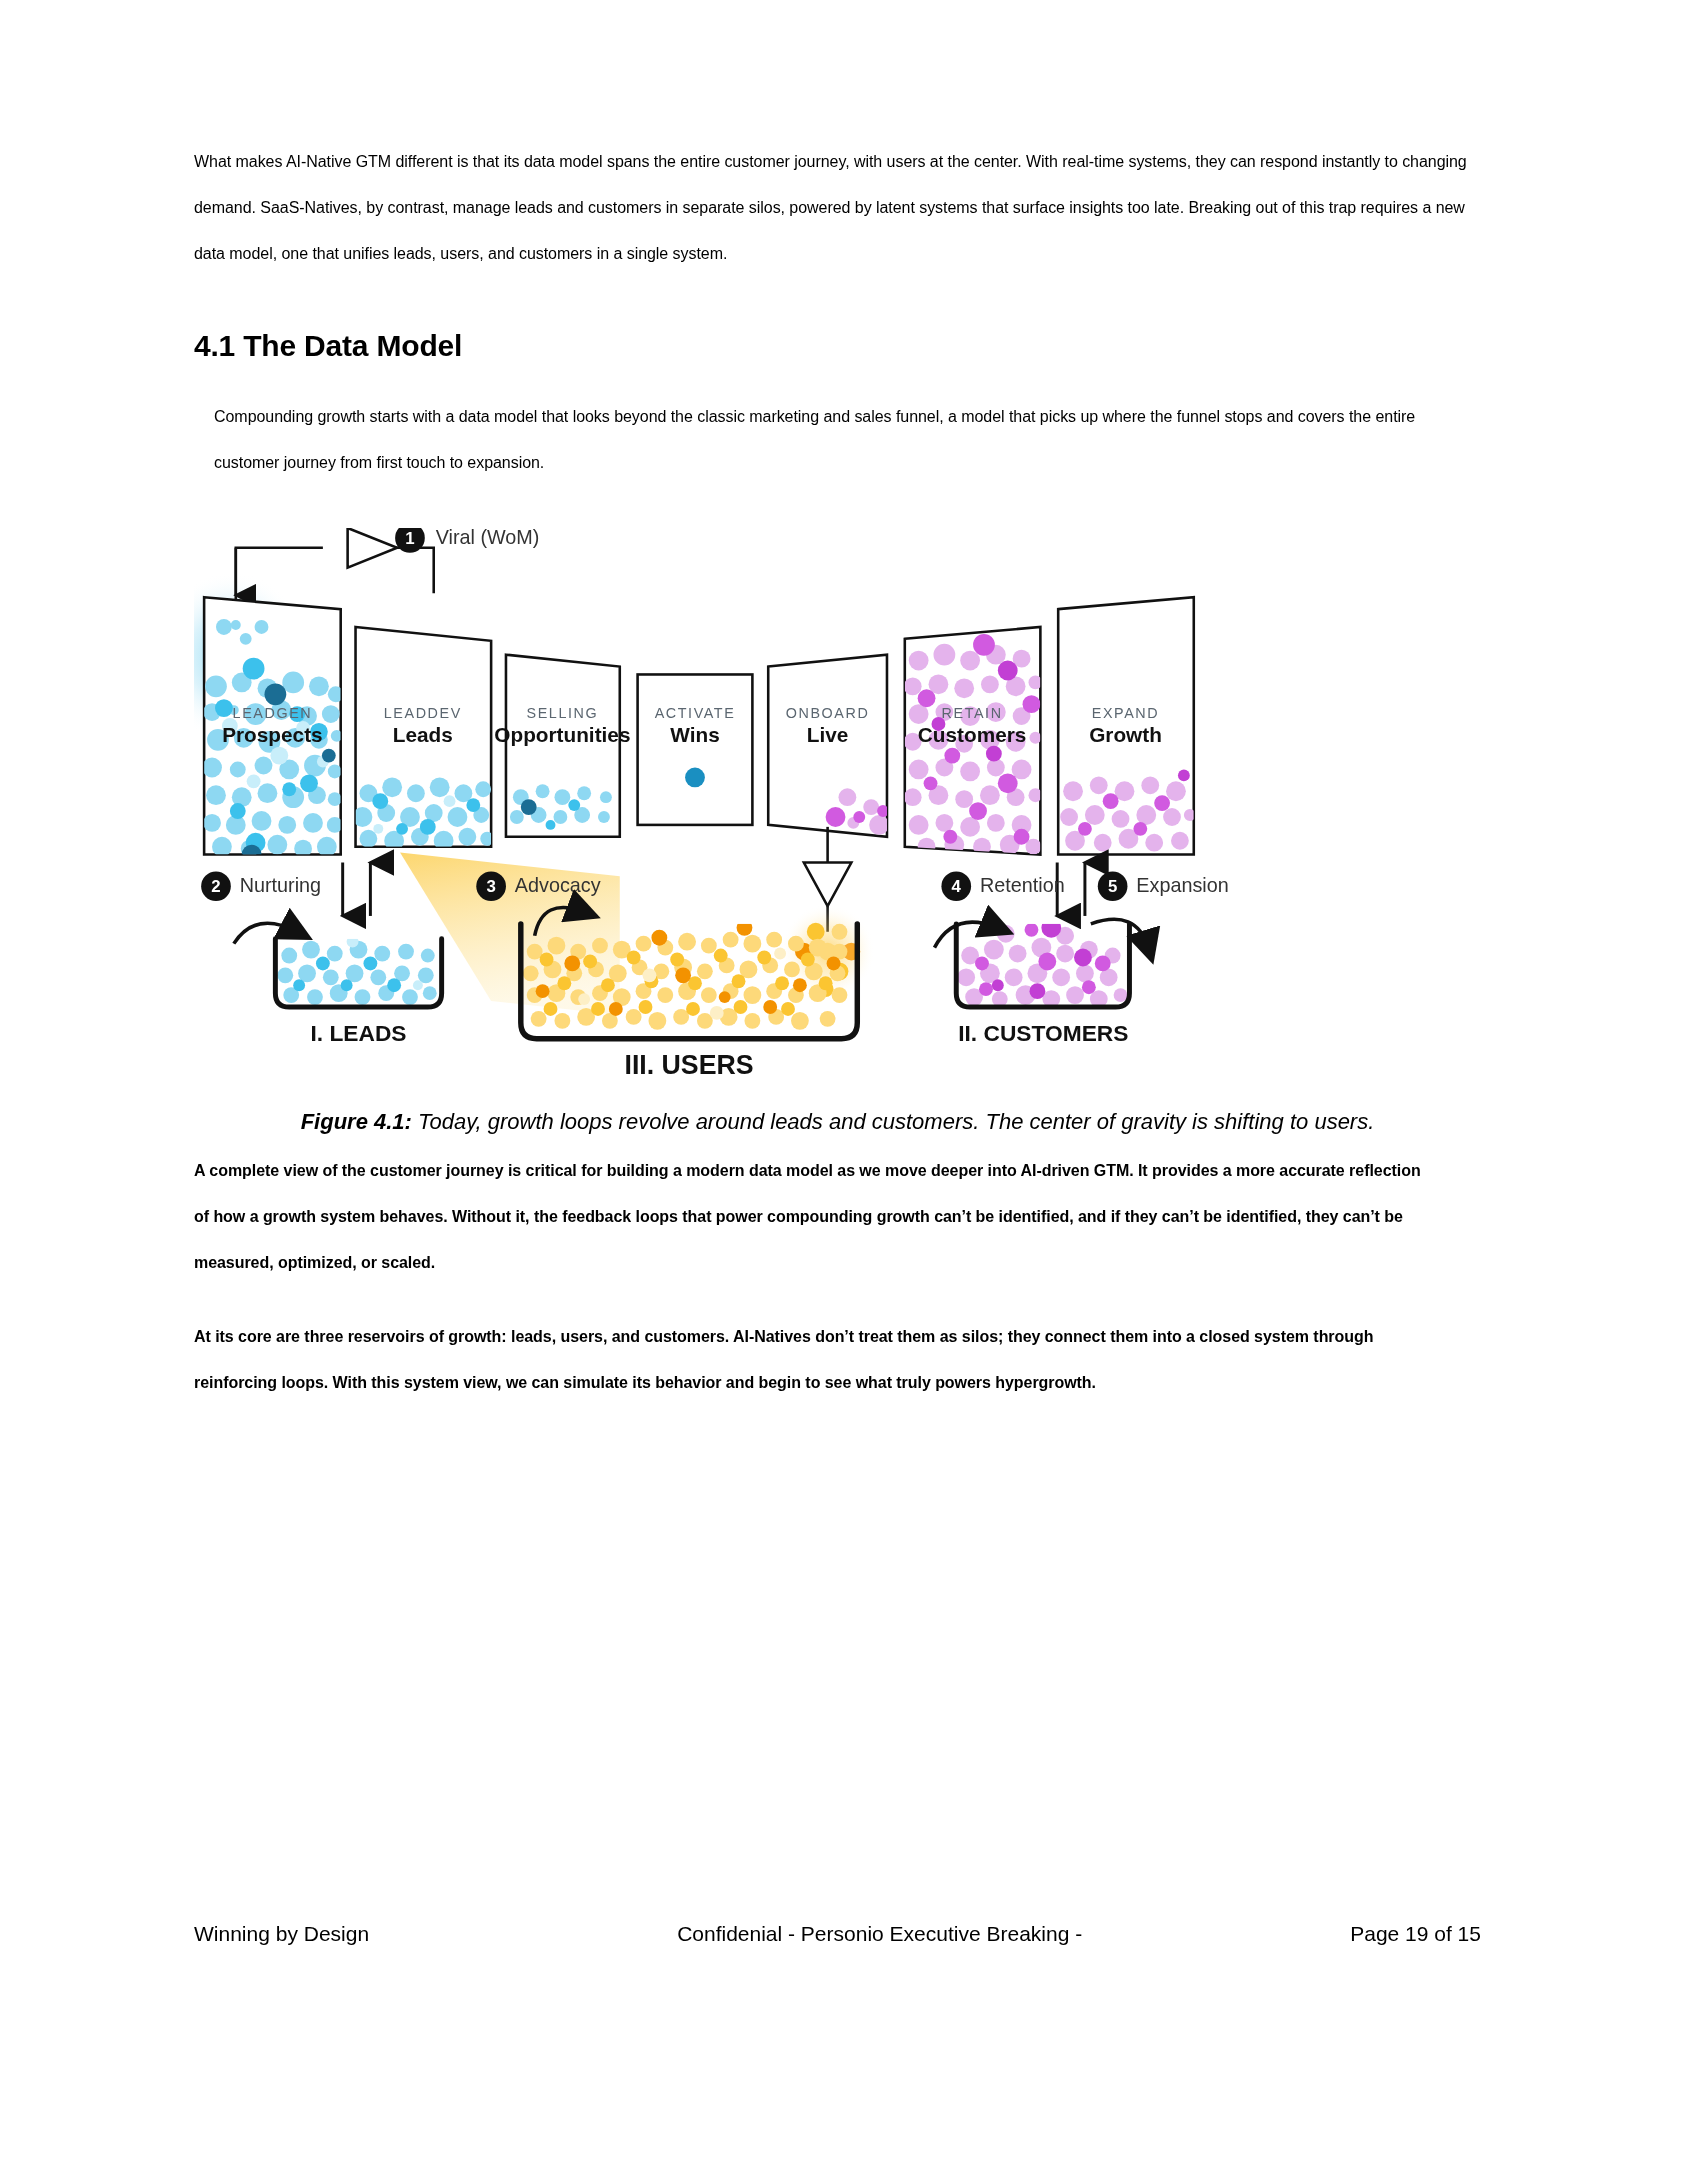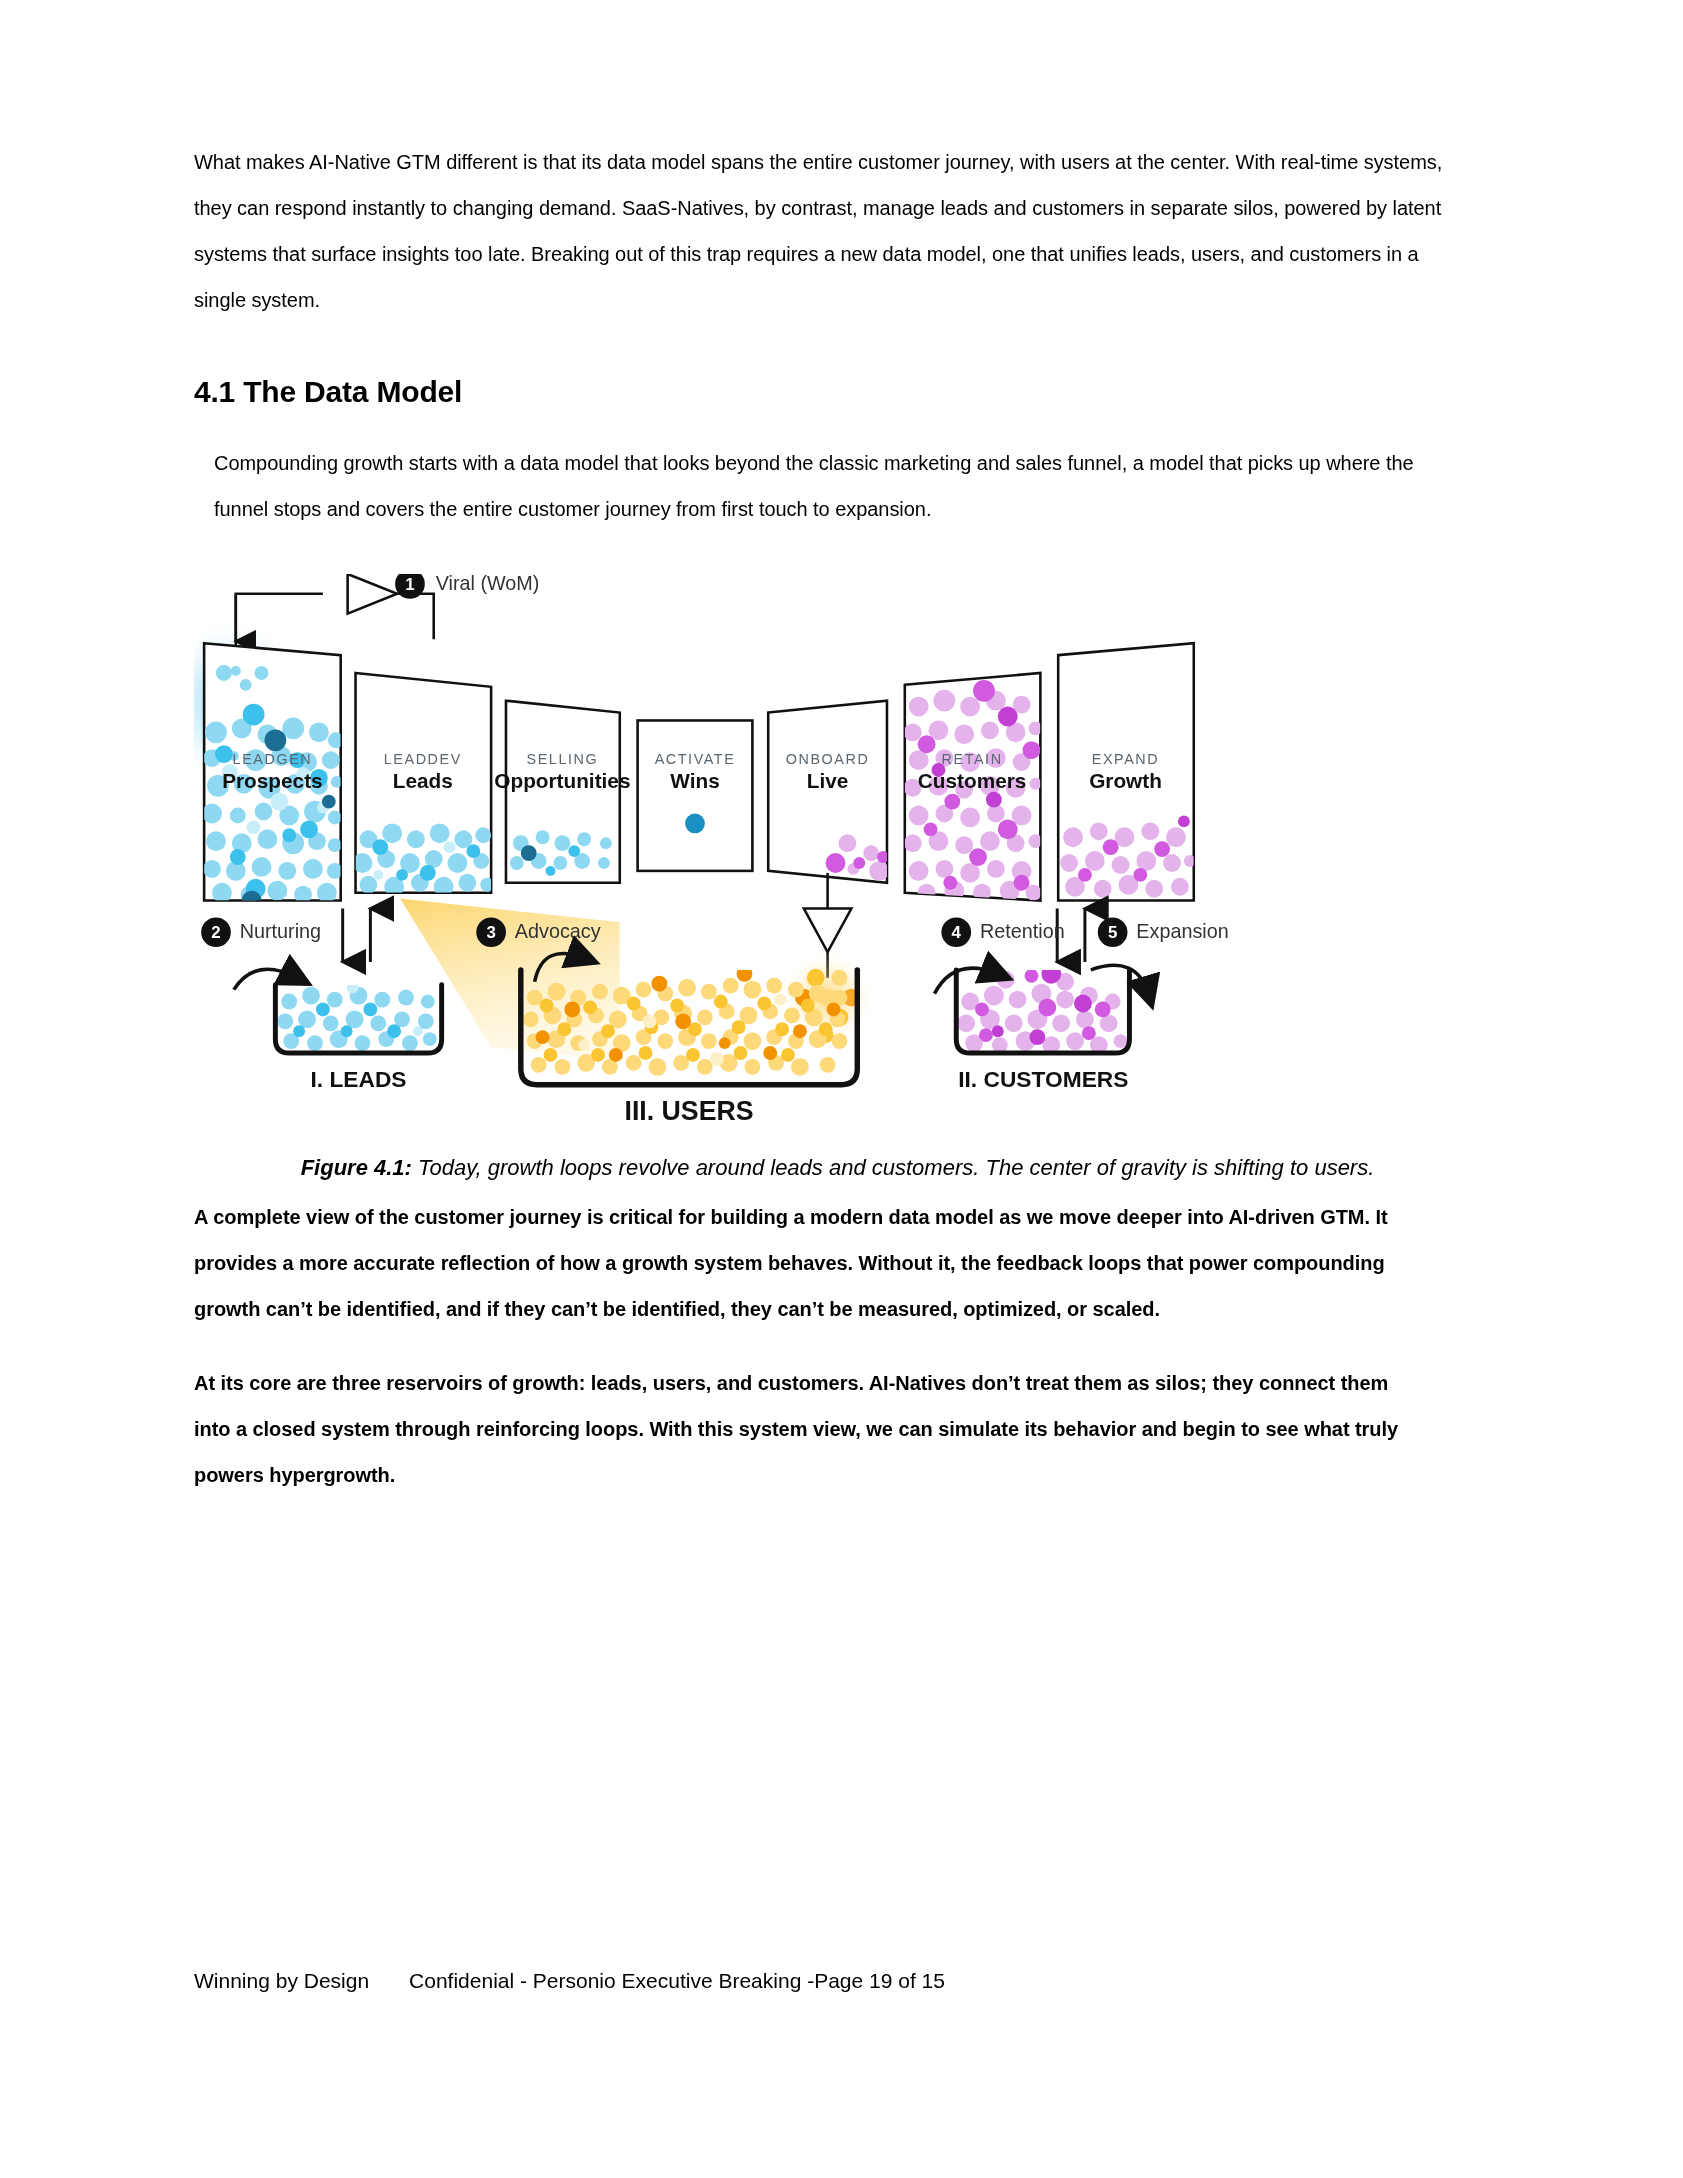--- a/index.html
+++ b/index.html
@@ -35,21 +35,21 @@
     line-height: 1.2;
   }
   h2.section-title {
     font-size: 30px;
     font-weight: bold;
     letter-spacing: -0.2px;
     margin: 51px 0 30px 0;
     line-height: 1.2;
   }
   p.body-para {
-    font-size: 20px;
+    font-size: 16px;
     line-height: 46px;
     margin: 0 0 10px 0;
     width: 1275px;
     letter-spacing: -0.05px;
   }
   p.body-para.narrow { width: 1242px; margin-left: 20px; }
   p.body-para.tight  { width: 1228px; font-weight: bold; }
 
   
   .figure-wrap {
@@ -65,23 +65,24 @@
     line-height: 28px;
     margin-top: 6px;
     width: 1287px;
   }
   .figure-caption b { font-style: italic; font-weight: bold; }
 
   
   .footer {
     position: absolute;
     left: 194px;
-    top: 1969px;
+    top: 1922px;
     width: 1287px;
     display: flex;
+    justify-content: space-between;
     align-items: baseline;
     font-size: 21px;
   }
   .footer .f-center { margin-left: 40px; }
 
   svg { display: block; }
 </style>
 </head>
 <body>
 

